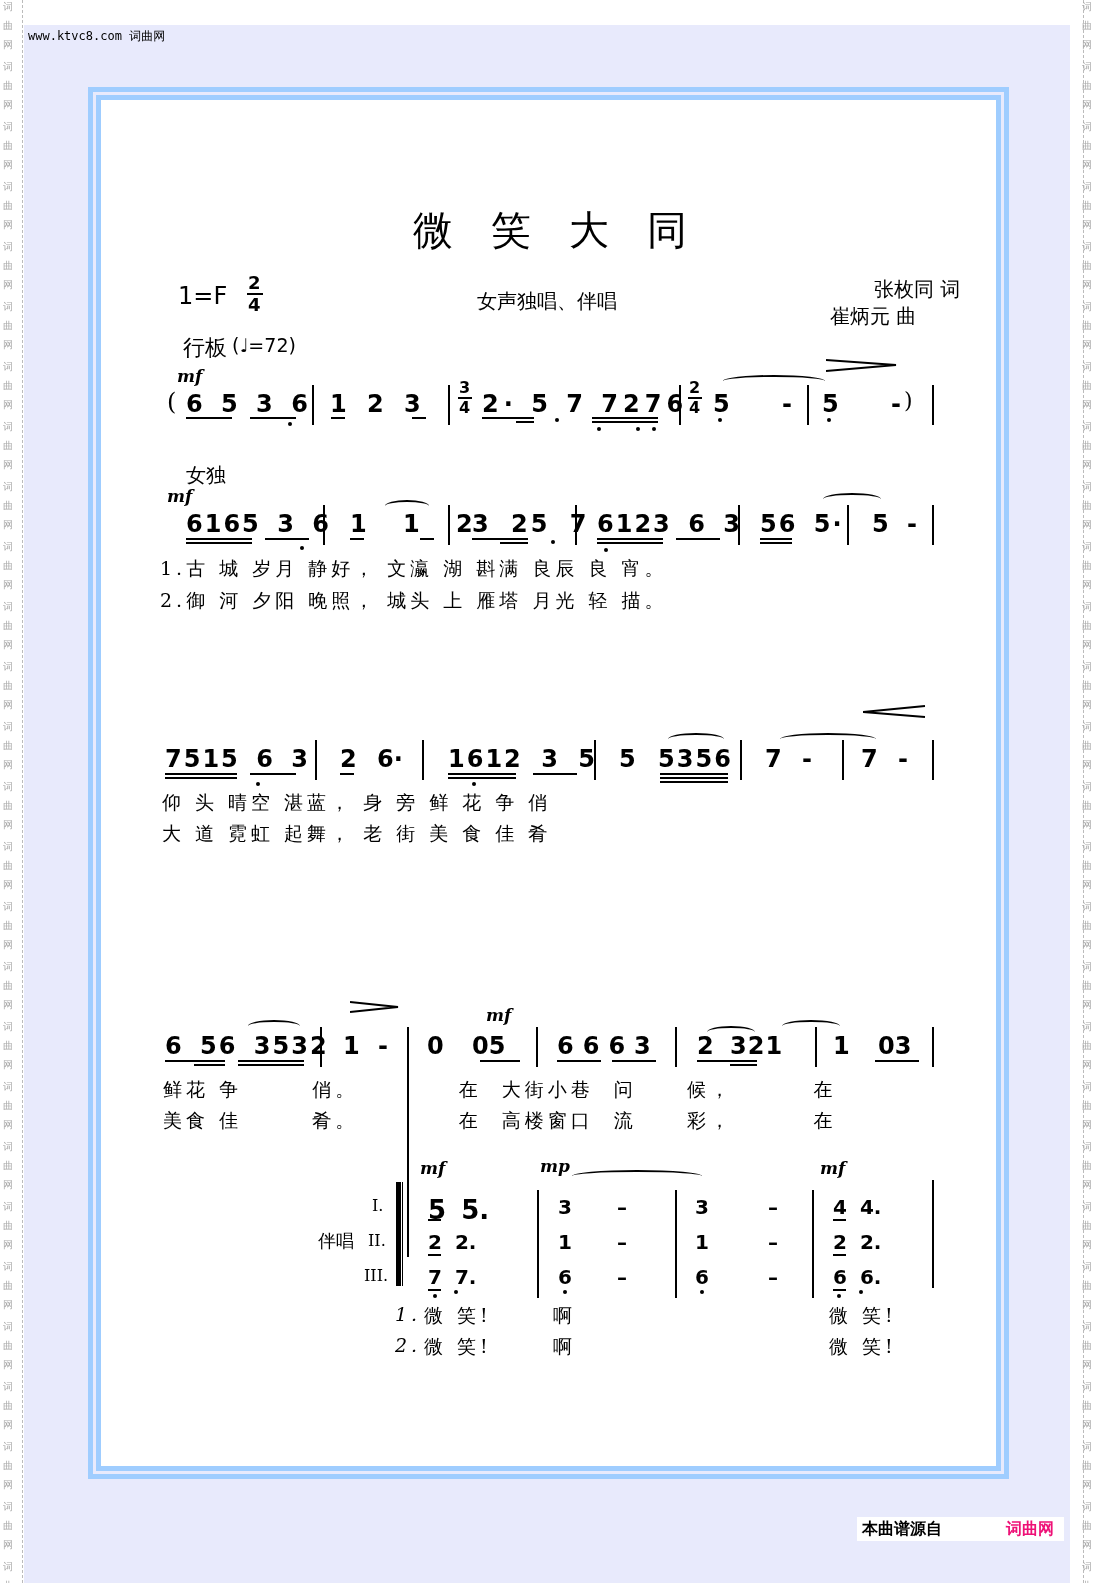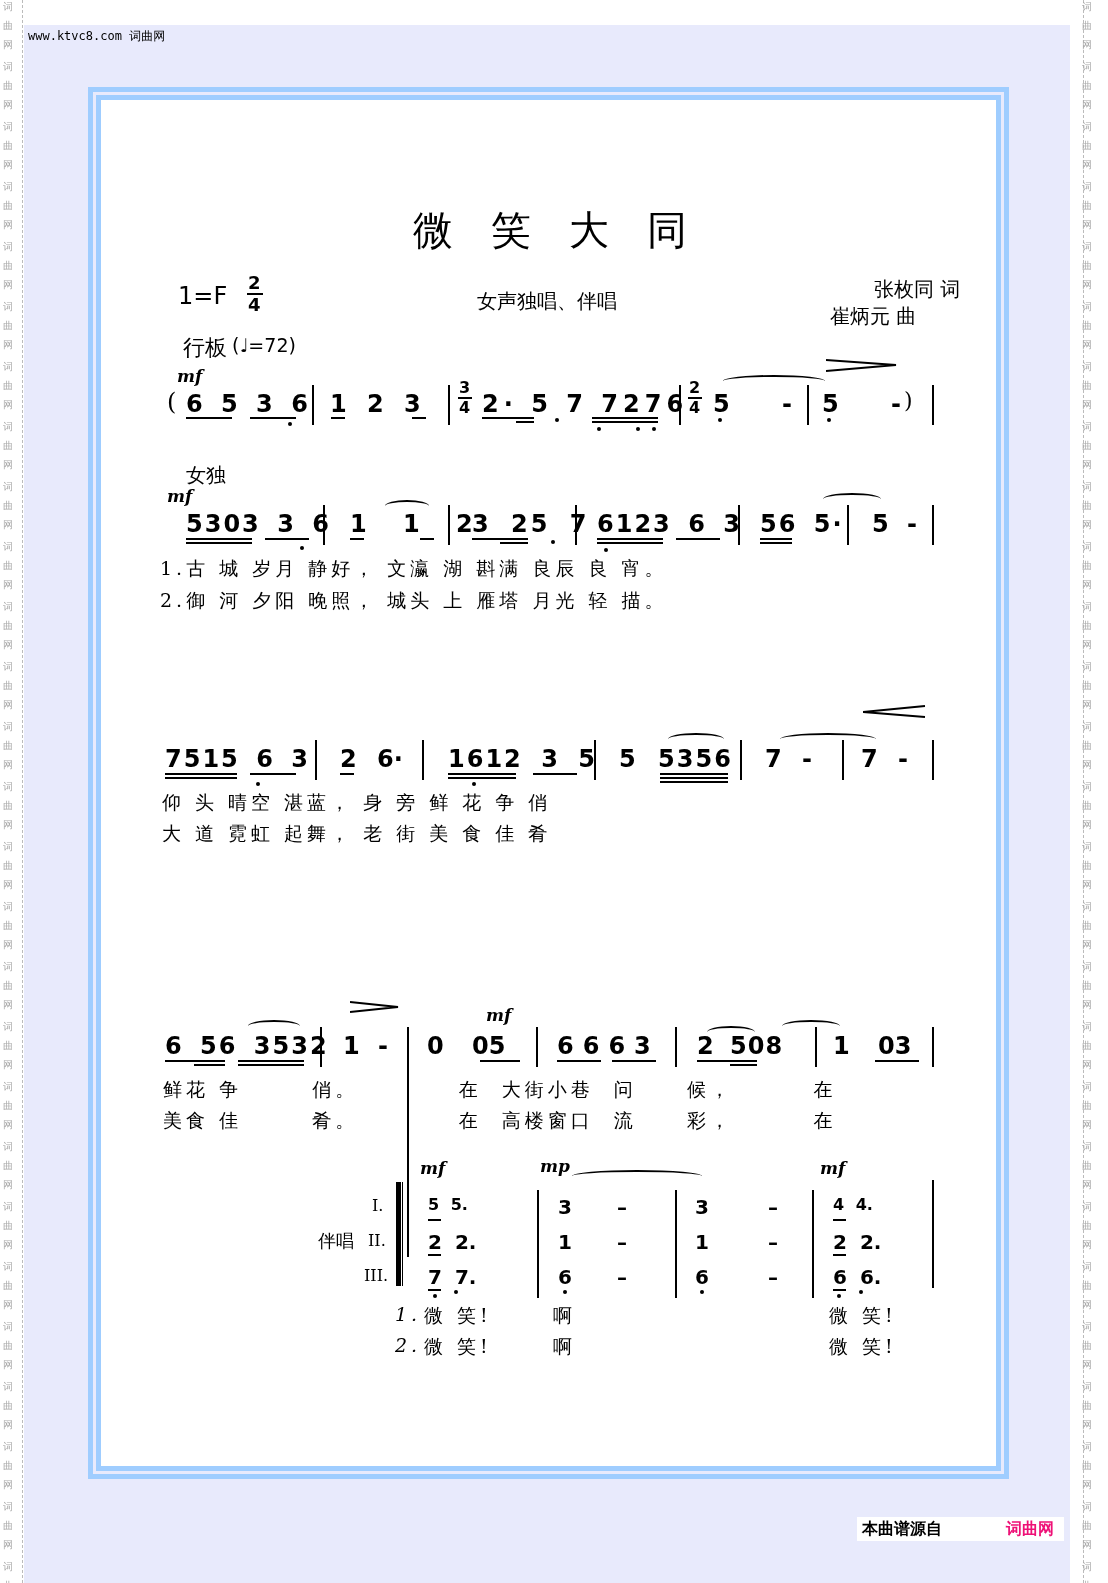--- a/index.html
+++ b/index.html
@@ -248,21 +248,21 @@
 <div class="abs num" style="left:822px;top:390px;letter-spacing:22px;">5  -</div>
 <div class="dot" style="left:827px;top:418px;"></div>
 <div class="abs" style="left:904px;top:388px;font-size:22px;">)</div>
 <div class="bar" style="left:932px;top:385px;height:40px;"></div>
 <svg class="abs" style="left:826px;top:358px;" width="72" height="16">
     <path d="M0 2 L70 7 L0 13" stroke="#000" stroke-width="2" fill="none"></path>
   </svg>
 
 <div class="abs hdr" style="left:186px;top:462px;font-family:'DejaVu Serif',serif;">女独</div>
 <div class="abs dyn" style="left:167px;top:486px;">mf</div>
-<div class="abs num" style="left:186px;top:510px;letter-spacing:2px;word-spacing:6px;">5303 3 6</div>
+<div class="abs num" style="left:186px;top:510px;letter-spacing:2px;word-spacing:6px;">6165 3 6</div>
 <div class="ul" style="left:186px;top:538px;width:66px;"></div>
 <div class="ul" style="left:186px;top:542px;width:66px;"></div>
 <div class="ul" style="left:265px;top:538px;width:44px;"></div>
 <div class="dot" style="left:300px;top:546px;"></div>
 <div class="bar" style="left:323px;top:505px;height:40px;"></div>
 <div class="abs num" style="left:350px;top:510px;letter-spacing:14px;">1 1 2</div>
 <div class="ul" style="left:350px;top:538px;width:14px;"></div>
 <div class="ul" style="left:420px;top:538px;width:14px;"></div>
 <div class="slur" style="left:385px;top:500px;width:44px;"></div>
 <div class="bar" style="left:448px;top:505px;height:40px;"></div>
@@ -332,62 +332,62 @@
   </svg>
 <div class="bar" style="left:407px;top:1027px;height:230px;"></div>
 <div class="abs dyn" style="left:486px;top:1005px;">mf</div>
 <div class="abs num" style="left:427px;top:1032px;word-spacing:20px;">0 05</div>
 <div class="ul" style="left:480px;top:1060px;width:40px;"></div>
 <div class="bar" style="left:536px;top:1027px;height:40px;"></div>
 <div class="abs num" style="left:557px;top:1032px;letter-spacing:9px;">6663</div>
 <div class="ul" style="left:557px;top:1060px;width:44px;"></div>
 <div class="ul" style="left:612px;top:1060px;width:44px;"></div>
 <div class="bar" style="left:675px;top:1027px;height:40px;"></div>
-<div class="abs num" style="left:697px;top:1032px;letter-spacing:1px;word-spacing:6px;">2 508</div>
+<div class="abs num" style="left:697px;top:1032px;letter-spacing:1px;word-spacing:6px;">2 321</div>
 <div class="ul" style="left:697px;top:1060px;width:60px;"></div>
 <div class="ul" style="left:730px;top:1064px;width:27px;"></div>
 <div class="slur" style="left:707px;top:1026px;width:48px;"></div>
 <div class="slur" style="left:782px;top:1020px;width:58px;"></div>
 <div class="bar" style="left:815px;top:1027px;height:40px;"></div>
 <div class="abs num" style="left:833px;top:1032px;word-spacing:20px;">1 03</div>
 <div class="ul" style="left:875px;top:1060px;width:44px;"></div>
 <div class="bar" style="left:932px;top:1027px;height:40px;"></div>
 <div class="abs lyr" style="left:163px;top:1077px;white-space:pre;">鲜花 争       俏。          在  大街小巷  问     候，        在</div>
 <div class="abs lyr" style="left:163px;top:1108px;white-space:pre;">美食 佳       肴。          在  高楼窗口  流     彩，        在</div>
 
 <div class="abs dyn" style="left:420px;top:1158px;">mf</div>
 <div class="abs dyn" style="left:540px;top:1156px;">mp</div>
 <div class="abs dyn" style="left:820px;top:1158px;">mf</div>
 <div class="abs" style="left:372px;top:1196px;font-size:16px;">I.</div>
 <div class="abs" style="left:368px;top:1231px;font-size:16px;">II.</div>
 <div class="abs" style="left:364px;top:1266px;font-size:16px;">III.</div>
 <div class="abs hdr" style="left:318px;top:1229px;font-size:18px;">伴唱</div>
 <div class="abs" style="left:396px;top:1182px;width:5px;height:104px;background:#000;"></div>
 <div class="abs" style="left:402px;top:1182px;width:1px;height:104px;background:#000;"></div>
-<div class="abs num" style="left:428px;top:1195px;font-size:16px;word-spacing:6px;">5 5.</div>
+<div class="abs num" style="left:428px;top:1195px;font-size:26px;word-spacing:6px;">5 5.</div>
 <div class="abs num" style="left:428px;top:1230px;font-size:20px;word-spacing:6px;">2 2.</div>
 <div class="abs num" style="left:428px;top:1265px;font-size:20px;word-spacing:6px;">7 7.</div>
 <div class="ul" style="left:428px;top:1219px;width:13px;"></div>
 <div class="ul" style="left:428px;top:1254px;width:13px;"></div>
 <div class="ul" style="left:428px;top:1289px;width:13px;"></div>
 <div class="dot" style="left:433px;top:1294px;"></div>
 <div class="dot" style="left:454px;top:1290px;"></div>
 <div class="bar" style="left:537px;top:1190px;height:108px;"></div>
 <div class="slur" style="left:572px;top:1170px;width:130px;"></div>
 <div class="abs num" style="left:558px;top:1195px;font-size:20px;word-spacing:38px;">3  –</div>
 <div class="abs num" style="left:558px;top:1230px;font-size:20px;word-spacing:38px;">1  –</div>
 <div class="abs num" style="left:558px;top:1265px;font-size:20px;word-spacing:38px;">6  –</div>
 <div class="dot" style="left:563px;top:1290px;"></div>
 <div class="bar" style="left:675px;top:1190px;height:108px;"></div>
 <div class="abs num" style="left:695px;top:1195px;font-size:20px;word-spacing:52px;">3  –</div>
 <div class="abs num" style="left:695px;top:1230px;font-size:20px;word-spacing:52px;">1  –</div>
 <div class="abs num" style="left:695px;top:1265px;font-size:20px;word-spacing:52px;">6  –</div>
 <div class="dot" style="left:700px;top:1290px;"></div>
 <div class="bar" style="left:812px;top:1190px;height:108px;"></div>
-<div class="abs num" style="left:833px;top:1195px;font-size:16px;word-spacing:6px;">4 4.</div>
+<div class="abs num" style="left:833px;top:1195px;font-size:20px;word-spacing:6px;">4 4.</div>
 <div class="abs num" style="left:833px;top:1230px;font-size:20px;word-spacing:6px;">2 2.</div>
 <div class="abs num" style="left:833px;top:1265px;font-size:20px;word-spacing:6px;">6 6.</div>
 <div class="ul" style="left:833px;top:1219px;width:13px;"></div>
 <div class="ul" style="left:833px;top:1254px;width:13px;"></div>
 <div class="ul" style="left:833px;top:1289px;width:13px;"></div>
 <div class="dot" style="left:837px;top:1294px;"></div>
 <div class="dot" style="left:859px;top:1290px;"></div>
 <div class="bar" style="left:932px;top:1180px;height:108px;"></div>
 
 <div class="abs lyr" style="left:395px;top:1303px;font-style:italic;">1.</div>

